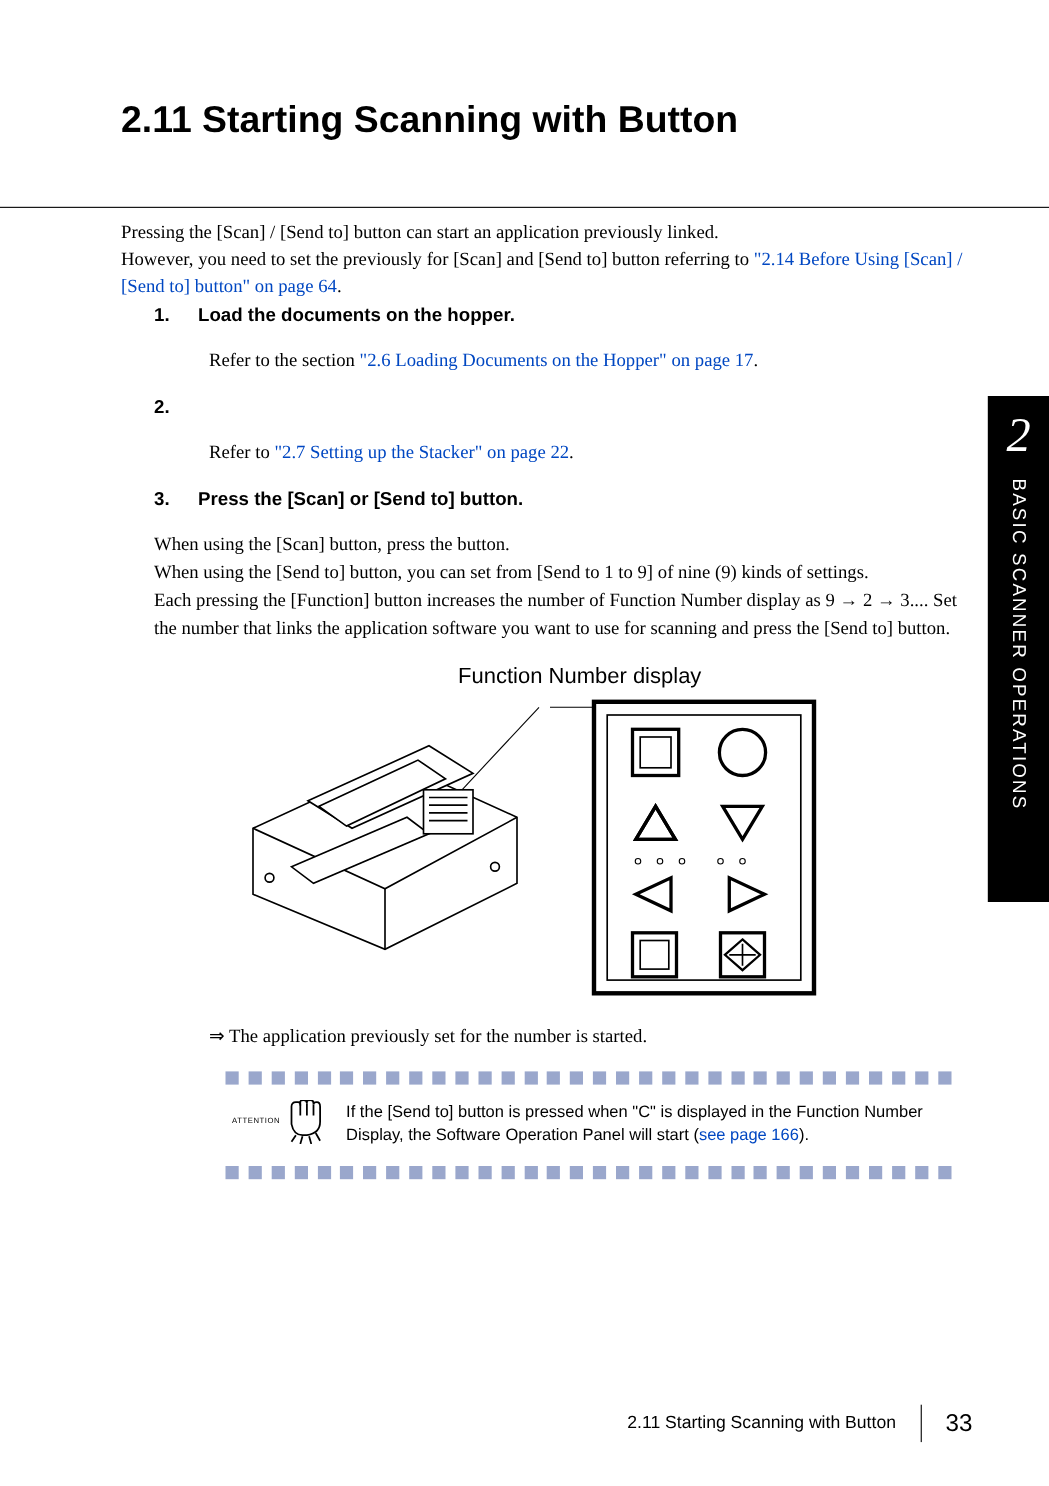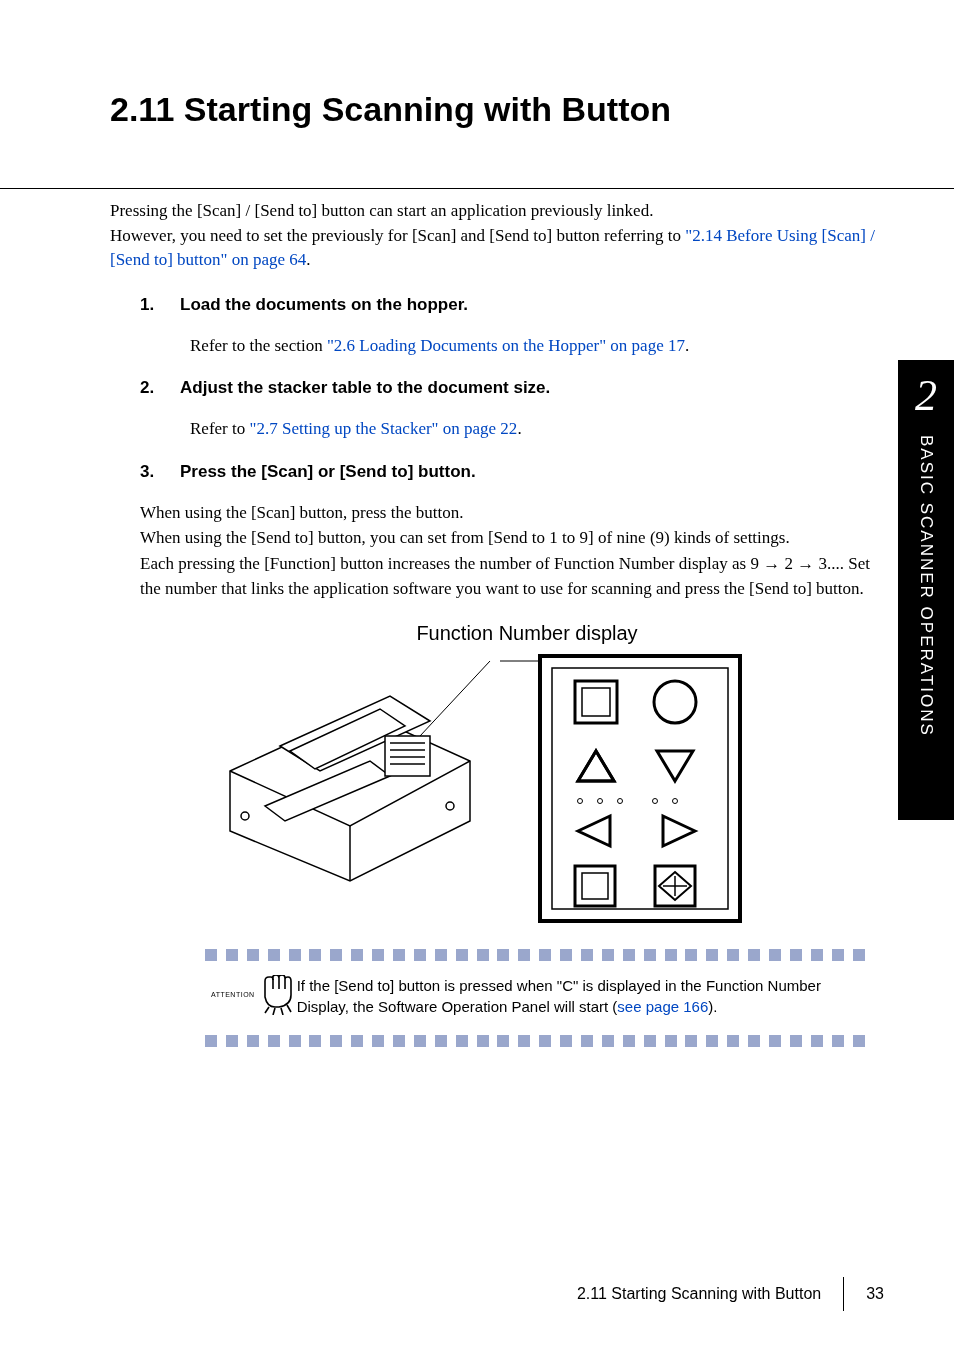--- a/index.html
+++ b/index.html
@@ -24,21 +24,21 @@
   .hr-full {
     position: absolute;
     left: 0;
     width: 954px;
     border: none;
     border-top: 1px solid #000;
   }
   .intro {
     font-size: 17px;
     line-height: 1.45;
-    margin-bottom: 22px;
+    margin-bottom: 4px;
     margin-top: 30px;
   }
   .link { color: #0047c2; }
   .step {
     margin: 0 0 18px 30px;
     font-family: Arial, Helvetica, sans-serif;
     font-weight: bold;
     font-size: 17px;
     display: flex;
     gap: 22px;
@@ -79,20 +79,21 @@
     justify-content: space-between;
     gap: 4px;
     margin: 4px 0;
   }
   .dash-sq {
     width: 12px; height: 12px; background: #9aa7cc;
   }
   .attention-body {
     display: flex;
     align-items: flex-start;
+    gap: 18px;
     padding: 10px 6px 14px 6px;
   }
   .attention-label {
     font-family: Arial, Helvetica, sans-serif;
     font-size: 7px;
     letter-spacing: 0.5px;
     display: flex;
     align-items: center;
     gap: 4px;
   }
@@ -133,21 +134,21 @@
     right: 70px;
     font-family: Arial, Helvetica, sans-serif;
     font-size: 16px;
     display: flex;
     align-items: center;
     gap: 22px;
   }
   .footer .sep {
     width: 1px; height: 34px; background: #000;
   }
-  .footer .pagenum { font-size: 16px; }
+  .footer .pagenum { font-size: 22px; }
 </style>
 </head>
 <body>
 
 <div class="page">
 
   <h1>2.11 Starting Scanning with Button</h1>
 
   <hr class="hr-full" style="top:188px">
 
@@ -159,21 +160,20 @@
   <div class="step">
     <span class="num">1.</span>
     <span>Load the documents on the hopper.</span>
   </div>
   <p class="step-body">
     <span>Refer to the section </span><a class="link">"2.6 Loading Documents on the Hopper" on page 17</a><span>.</span>
   </p>
 
   <div class="step">
     <span class="num">2.</span>
-    <span>Adjust the stacker table to the document size.</span>
   </div>
   <p class="step-body">
     <span>Refer to </span><a class="link">"2.7 Setting up the Stacker" on page 22</a><span>.</span>
   </p>
 
   <div class="step">
     <span class="num">3.</span>
     <span>Press the [Scan] or [Send to] button.</span>
   </div>
   <p class="step-body" style="margin-left:30px;">
@@ -230,20 +230,23 @@
 
       <rect x="75" y="215" width="40" height="40" fill="none" stroke="#000" stroke-width="3"></rect>
       <rect x="82" y="222" width="26" height="26" fill="none" stroke="#000" stroke-width="1.5"></rect>
       <rect x="155" y="215" width="40" height="40" fill="none" stroke="#000" stroke-width="3"></rect>
       <polygon points="175,221 191,235 175,249 159,235" fill="none" stroke="#000" stroke-width="2"></polygon>
       <line x1="175" y1="225" x2="175" y2="245" stroke="#000" stroke-width="1.5"></line>
       <line x1="163" y1="235" x2="187" y2="235" stroke="#000" stroke-width="1.5"></line>
     </svg>
   </div>
 
+  <p class="result-line">
+    <span class="arrow-sym">⇒</span><span>The application previously set for the number is started.</span>
+  </p>
 
   <div class="attention-block">
     <div class="dash-row">
       <div class="dash-sq"></div>
         <div class="dash-sq"></div>
         <div class="dash-sq"></div>
         <div class="dash-sq"></div>
         <div class="dash-sq"></div>
         <div class="dash-sq"></div>
         <div class="dash-sq"></div>

